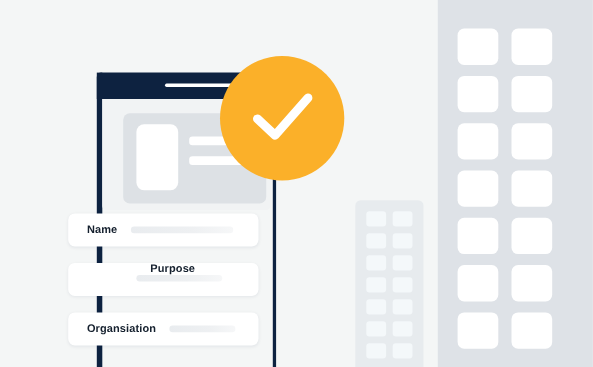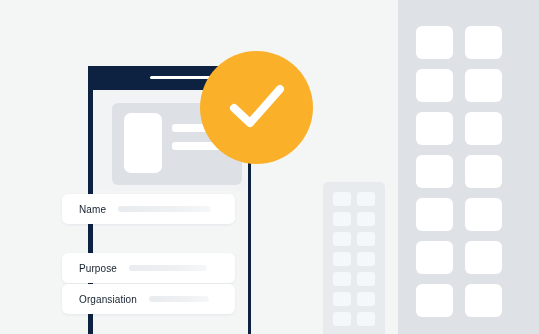--- a/index.html
+++ b/index.html
@@ -176,27 +176,27 @@
     height: 30px;
     background: #ffffff;
     border-radius: 6px;
     box-shadow: 0 1px 3px rgba(13,34,64,0.07);
     display: flex;
     align-items: center;
     padding-left: 17px;
     box-sizing: border-box;
   }
   #card-name         { top: 194px; }
-  #card-purpose      { top: 253px; }
+  #card-purpose      { top: 239px; flex-direction: column; }
   #card-organisation { top: 284px; align-items: center; }
 
   .card-label {
     color: #15202e;
     font-size: 10px;
-    font-weight: 400;
+    font-weight: 700;
     letter-spacing: 0.1px;
     white-space: nowrap;
   }
   .card-value-bar {
     height: 6px;
     border-radius: 3px;
     background: linear-gradient(90deg, #e9ecef 0%, #eef0f2 60%, #f6f7f8 100%);
     margin-left: 12px;
   }
   #card-name .card-value-bar         { width: 93px; }

